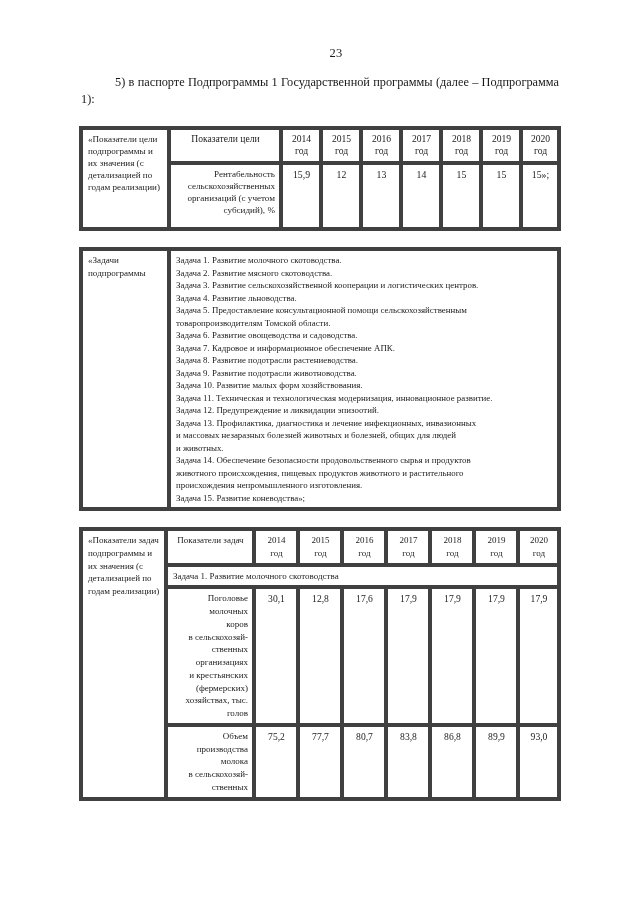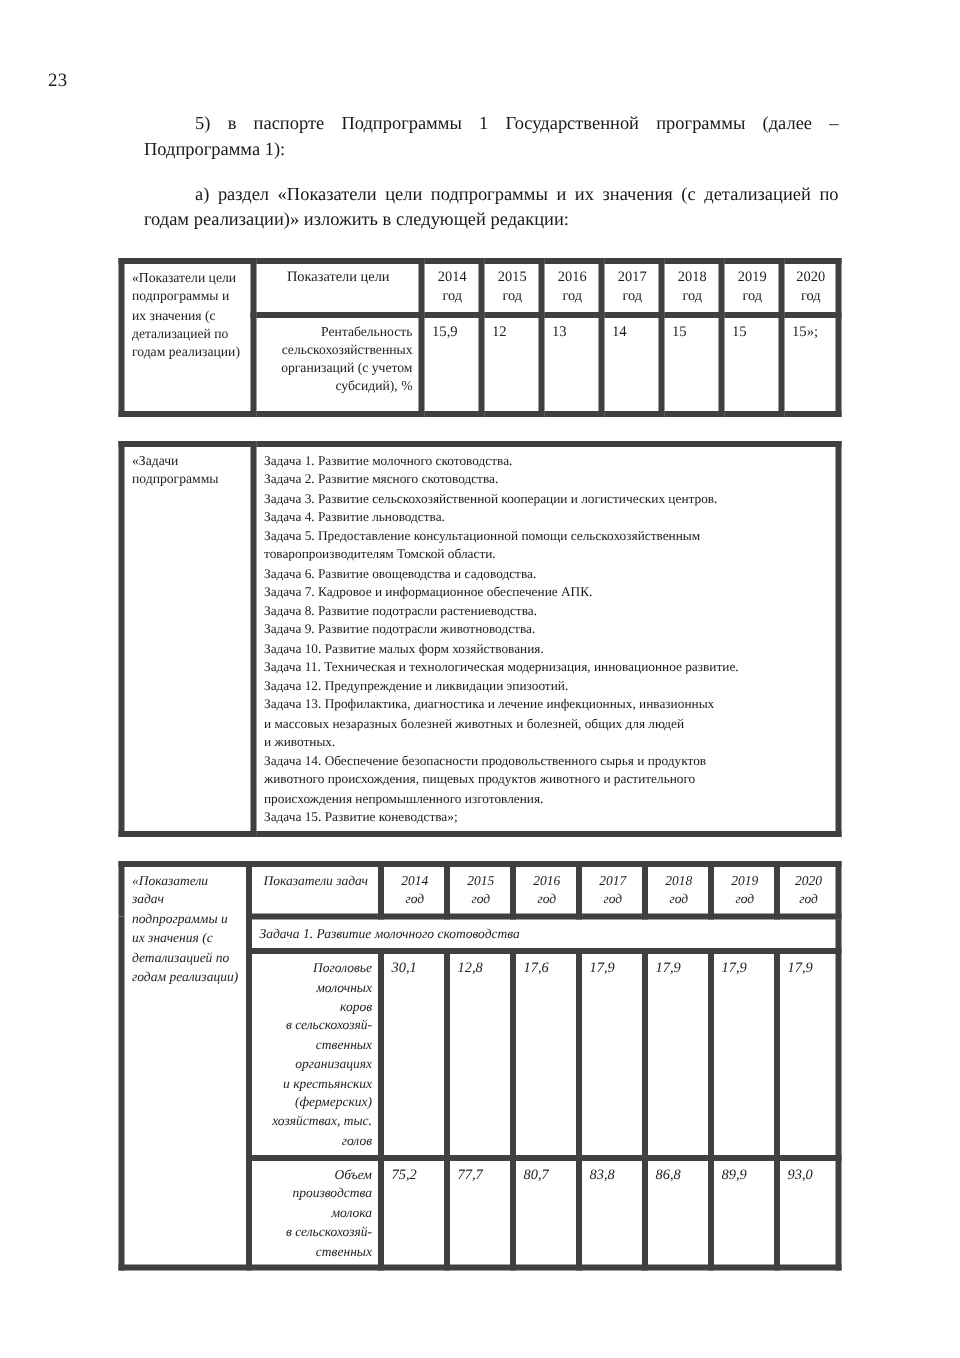--- a/index.html
+++ b/index.html
@@ -16,42 +16,41 @@
     overflow: hidden;
   }
   .page {
     width: 640px;
     height: 905px;
     box-sizing: border-box;
     padding: 0;
     position: relative;
   }
   .page-number {
-    text-align: left;
+    text-align: center;
     font-size: 12.5px;
     margin-top: 46px;
     letter-spacing: 0.2px;
     padding-left: 32px;
   }
   .body-text {
     font-size: 12.3px;
     line-height: 1.37;
     text-align: justify;
     margin: 0 auto;
     width: 478px;
     color: #191919;
   }
   .para {
     text-indent: 34px;
     margin-top: 13px;
   }
   .just {
     text-align: justify;
     text-align-last: left;
-    margin-left: 15px;
   }
   table.doc {
     border-collapse: collapse;
     margin: 0 auto;
     width: 478px;
     table-layout: fixed;
     font-size: 9.1px;
     line-height: 1.33;
     color: #1c1c1c;
   }
@@ -70,42 +69,42 @@
     font-size: 9.6px;
     line-height: 1.32;
     margin-top: 48px;
   }
   .colhead {
     text-align: center;
     vertical-align: middle;
     font-size: 9.6px;
   }
   .numcell {
+    text-align: center;
     vertical-align: middle;
     font-size: 9.8px;
   }
   .tasks td { font-size: 8.9px; line-height: 1.405; }
   .tasks .leftcol { font-size: 9.1px; line-height: 1.4; }
-  .t3 td { font-size: 9.0px; line-height: 1.42; font-style: italic; }
+  .t3 td { font-size: 9.0px; line-height: 1.42; }
   .t3 .leftcol { font-size: 9.0px; line-height: 1.42; }
   .t3 .numcell { font-size: 9.6px; }
   .spacer-a { height: 18px; }
   .spacer-b { height: 16px; }
   .taskline { display: block; }
 </style>
 </head>
 <body>
 
 <div class="page">
 
   <div class="page-number">23</div>
 
   <div class="body-text">
     <div class="para just">5) в паспорте Подпрограммы 1 Государственной программы (далее – Подпрограмма 1):</div>
-    <div class="para just">а) раздел «Показатели цели подпрограммы и их значения (с детализацией по годам реализации)» изложить в следующей редакции:</div>
   </div>
 
   <div class="spacer-a"></div>
 
   <table class="doc t1">
     <colgroup>
       <col style="width:88px">
       <col style="width:112px">
       <col style="width:40px">
       <col style="width:40px">

